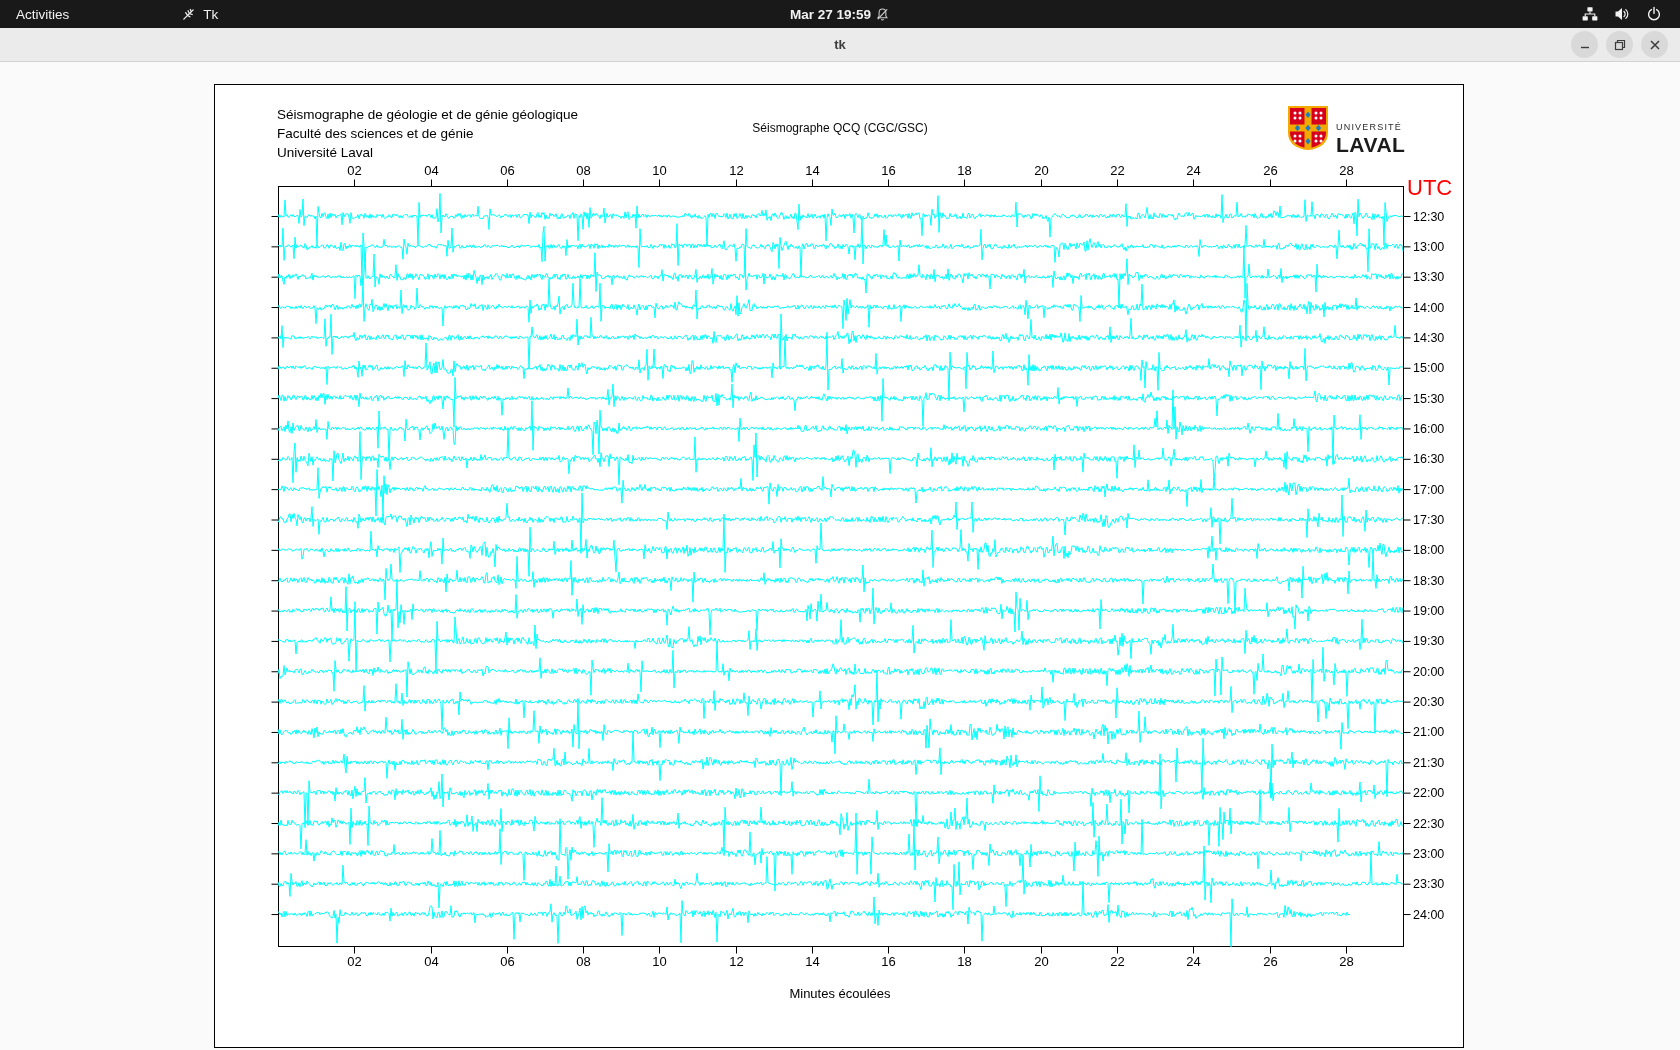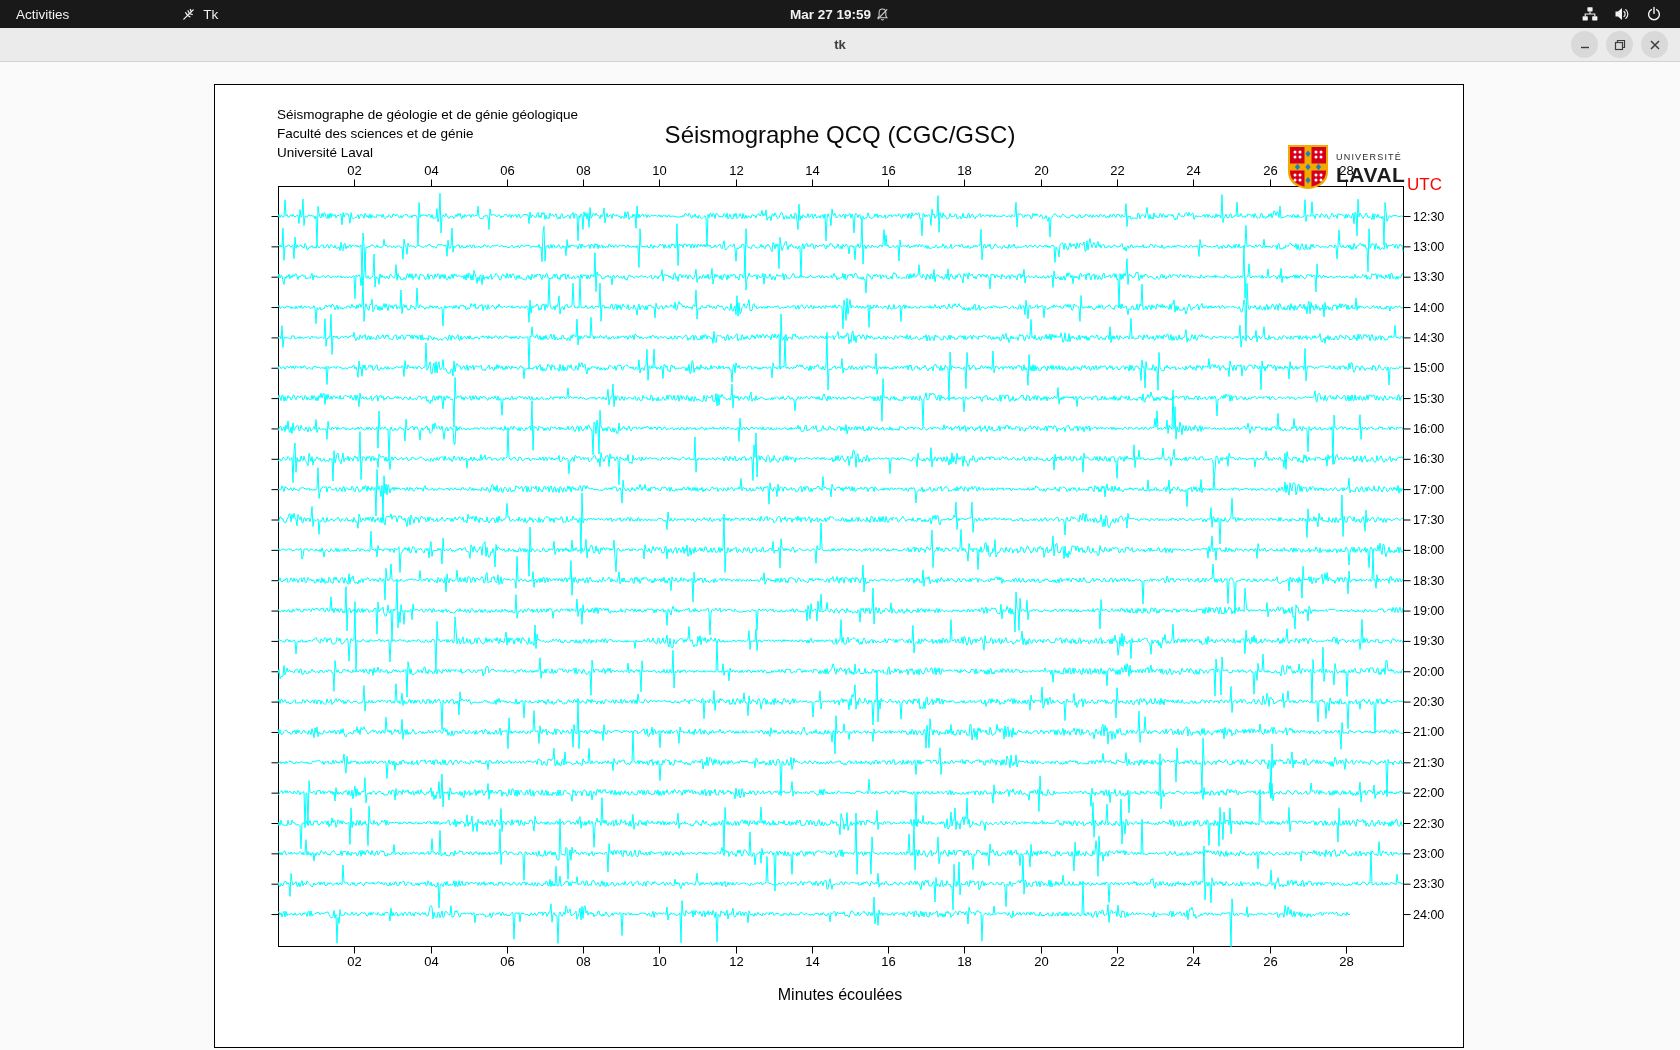--- a/index.html
+++ b/index.html
@@ -27,27 +27,27 @@
   .winbtns { position:absolute; right:12px; top:3px; display:flex; gap:8px; }
   .wbtn { width:27px; height:27px; border-radius:50%; background:#d9d9d9;
           display:flex; align-items:center; justify-content:center; cursor:pointer; }
 
   
   .canvas { position:absolute; left:214px; top:84px; width:1250px; height:964px;
             background:#ffffff; border:1px solid #000; }
   .hdrlines { position:absolute; left:62px; top:20px; font-size:13.5px; color:#000;
               line-height:19px; white-space:nowrap; }
   .ctitle { position:absolute; left:625px; top:36px; transform:translateX(-50%);
-            font-size:24px; color:#0a0a0a; white-space:nowrap; }
-  .utc { position:absolute; left:1192px; top:90px; font-size:17px; color:#ff0000; }
+            font-size:12px; color:#0a0a0a; white-space:nowrap; }
+  .utc { position:absolute; left:1192px; top:90px; font-size:22px; color:#ff0000; }
   .xlabel { position:absolute; left:625px; top:901px; transform:translateX(-50%);
-            font-size:16px; color:#000; white-space:nowrap; }
+            font-size:13px; color:#000; white-space:nowrap; }
 
   
-  .logo { position:absolute; left:1072px; top:20px; display:flex; align-items:center; gap:7px;margin-top:39px; }
+  .logo { position:absolute; left:1072px; top:20px; display:flex; align-items:flex-end; gap:7px; }
   .logo-text { display:flex; flex-direction:column; line-height:1; }
   .logo-small { font-size:9px; letter-spacing:1.2px; color:#2b2b2b; margin-bottom:2px; }
   .logo-large { font-size:21px; font-weight:700; letter-spacing:0.5px; color:#1c1c1c; }
 
   svg.plot { position:absolute; left:0; top:0; }
   svg text { font-family:"Liberation Sans", sans-serif; fill:#000; }
 </style>
 </head>
 <body>
 

